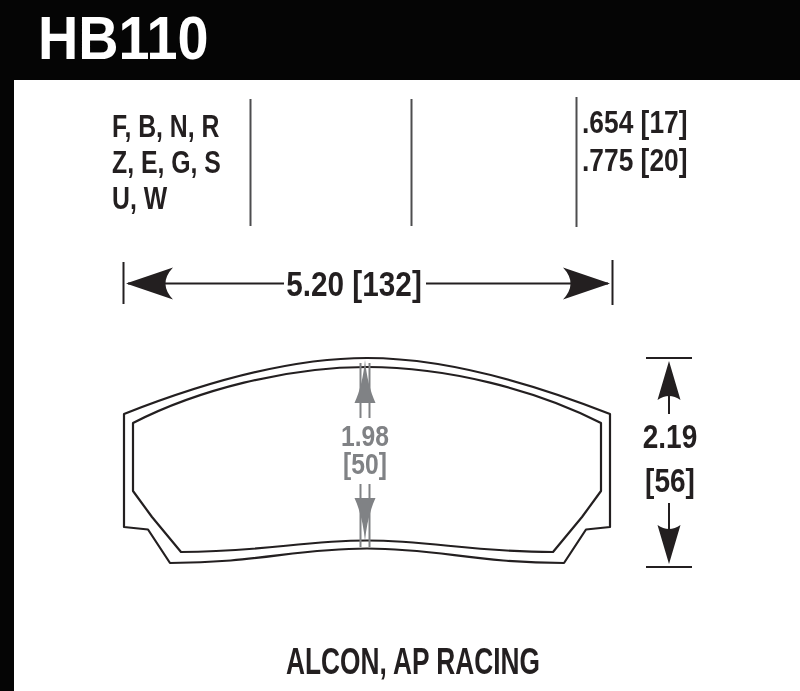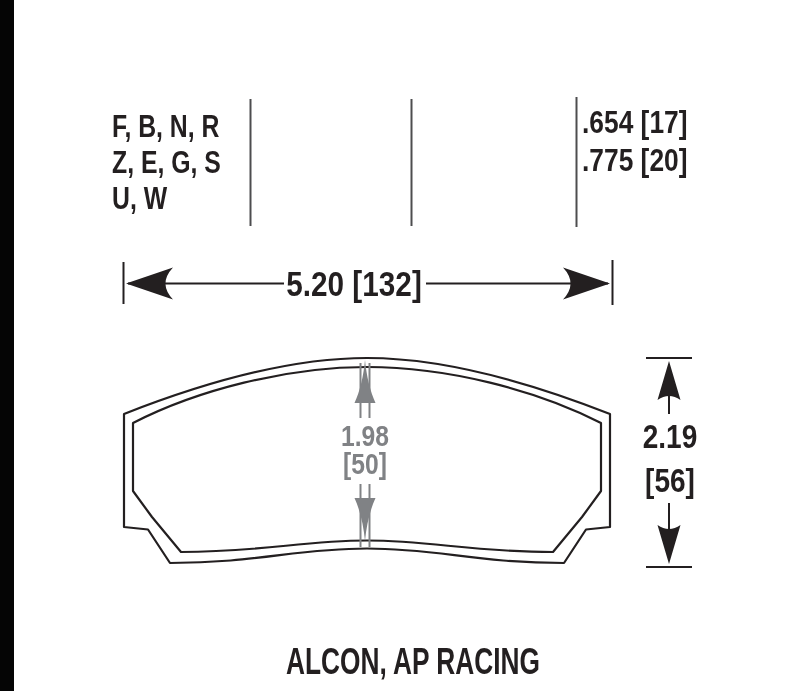--- a/index.html
+++ b/index.html
@@ -29,20 +29,23 @@
   .c-in{left:365px;top:436px;font-size:29px;}
   .c-mm{left:365px;top:464px;font-size:29px;}
   .app-label{left:413px;top:662px;font-size:36px;transform:translate(-50%,-50%) scaleX(0.73);}
 </style>
 </head>
 <body>
 
 <div class="canvas">
 
   <div class="frame-left"></div>
+  <div class="header">
+    <div class="part-number">HB110</div>
+  </div>
 
   <svg class="svg-layer" width="800" height="691" viewBox="0 0 800 691">
 
     <g stroke="#4d4d4f" stroke-width="2">
       <line x1="250.5" y1="99" x2="250.5" y2="226"></line>
       <line x1="411.5" y1="99" x2="411.5" y2="226"></line>
       <line x1="576.5" y1="97" x2="576.5" y2="227"></line>
     </g>
 
     <g>

